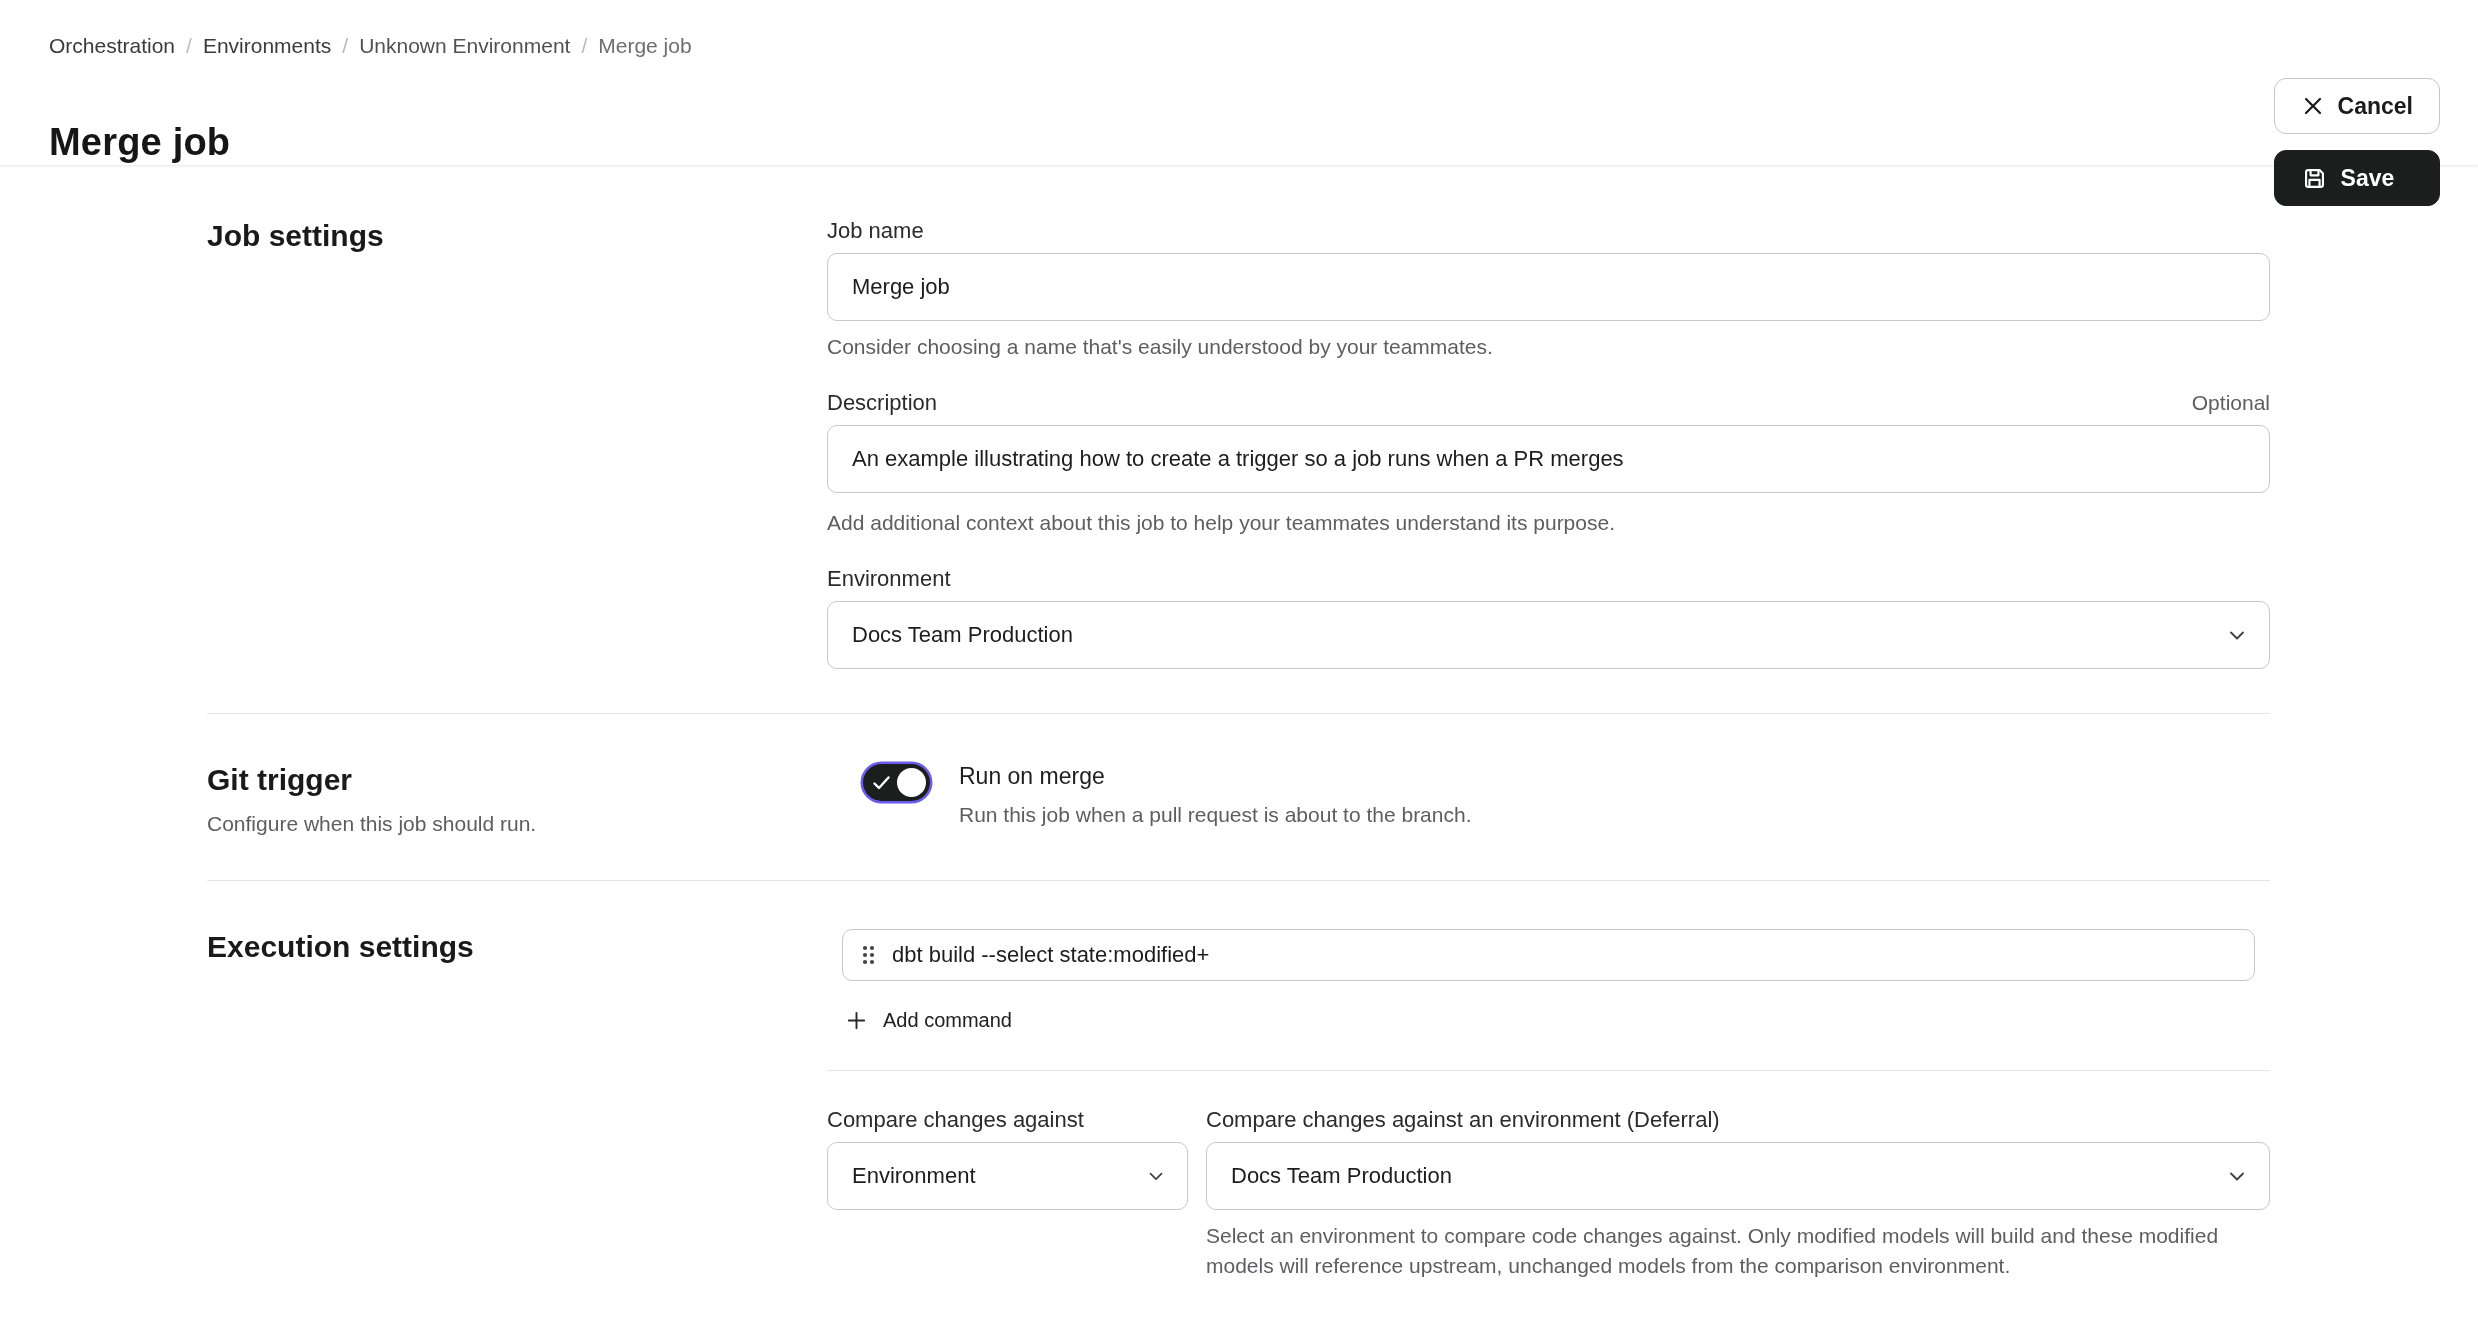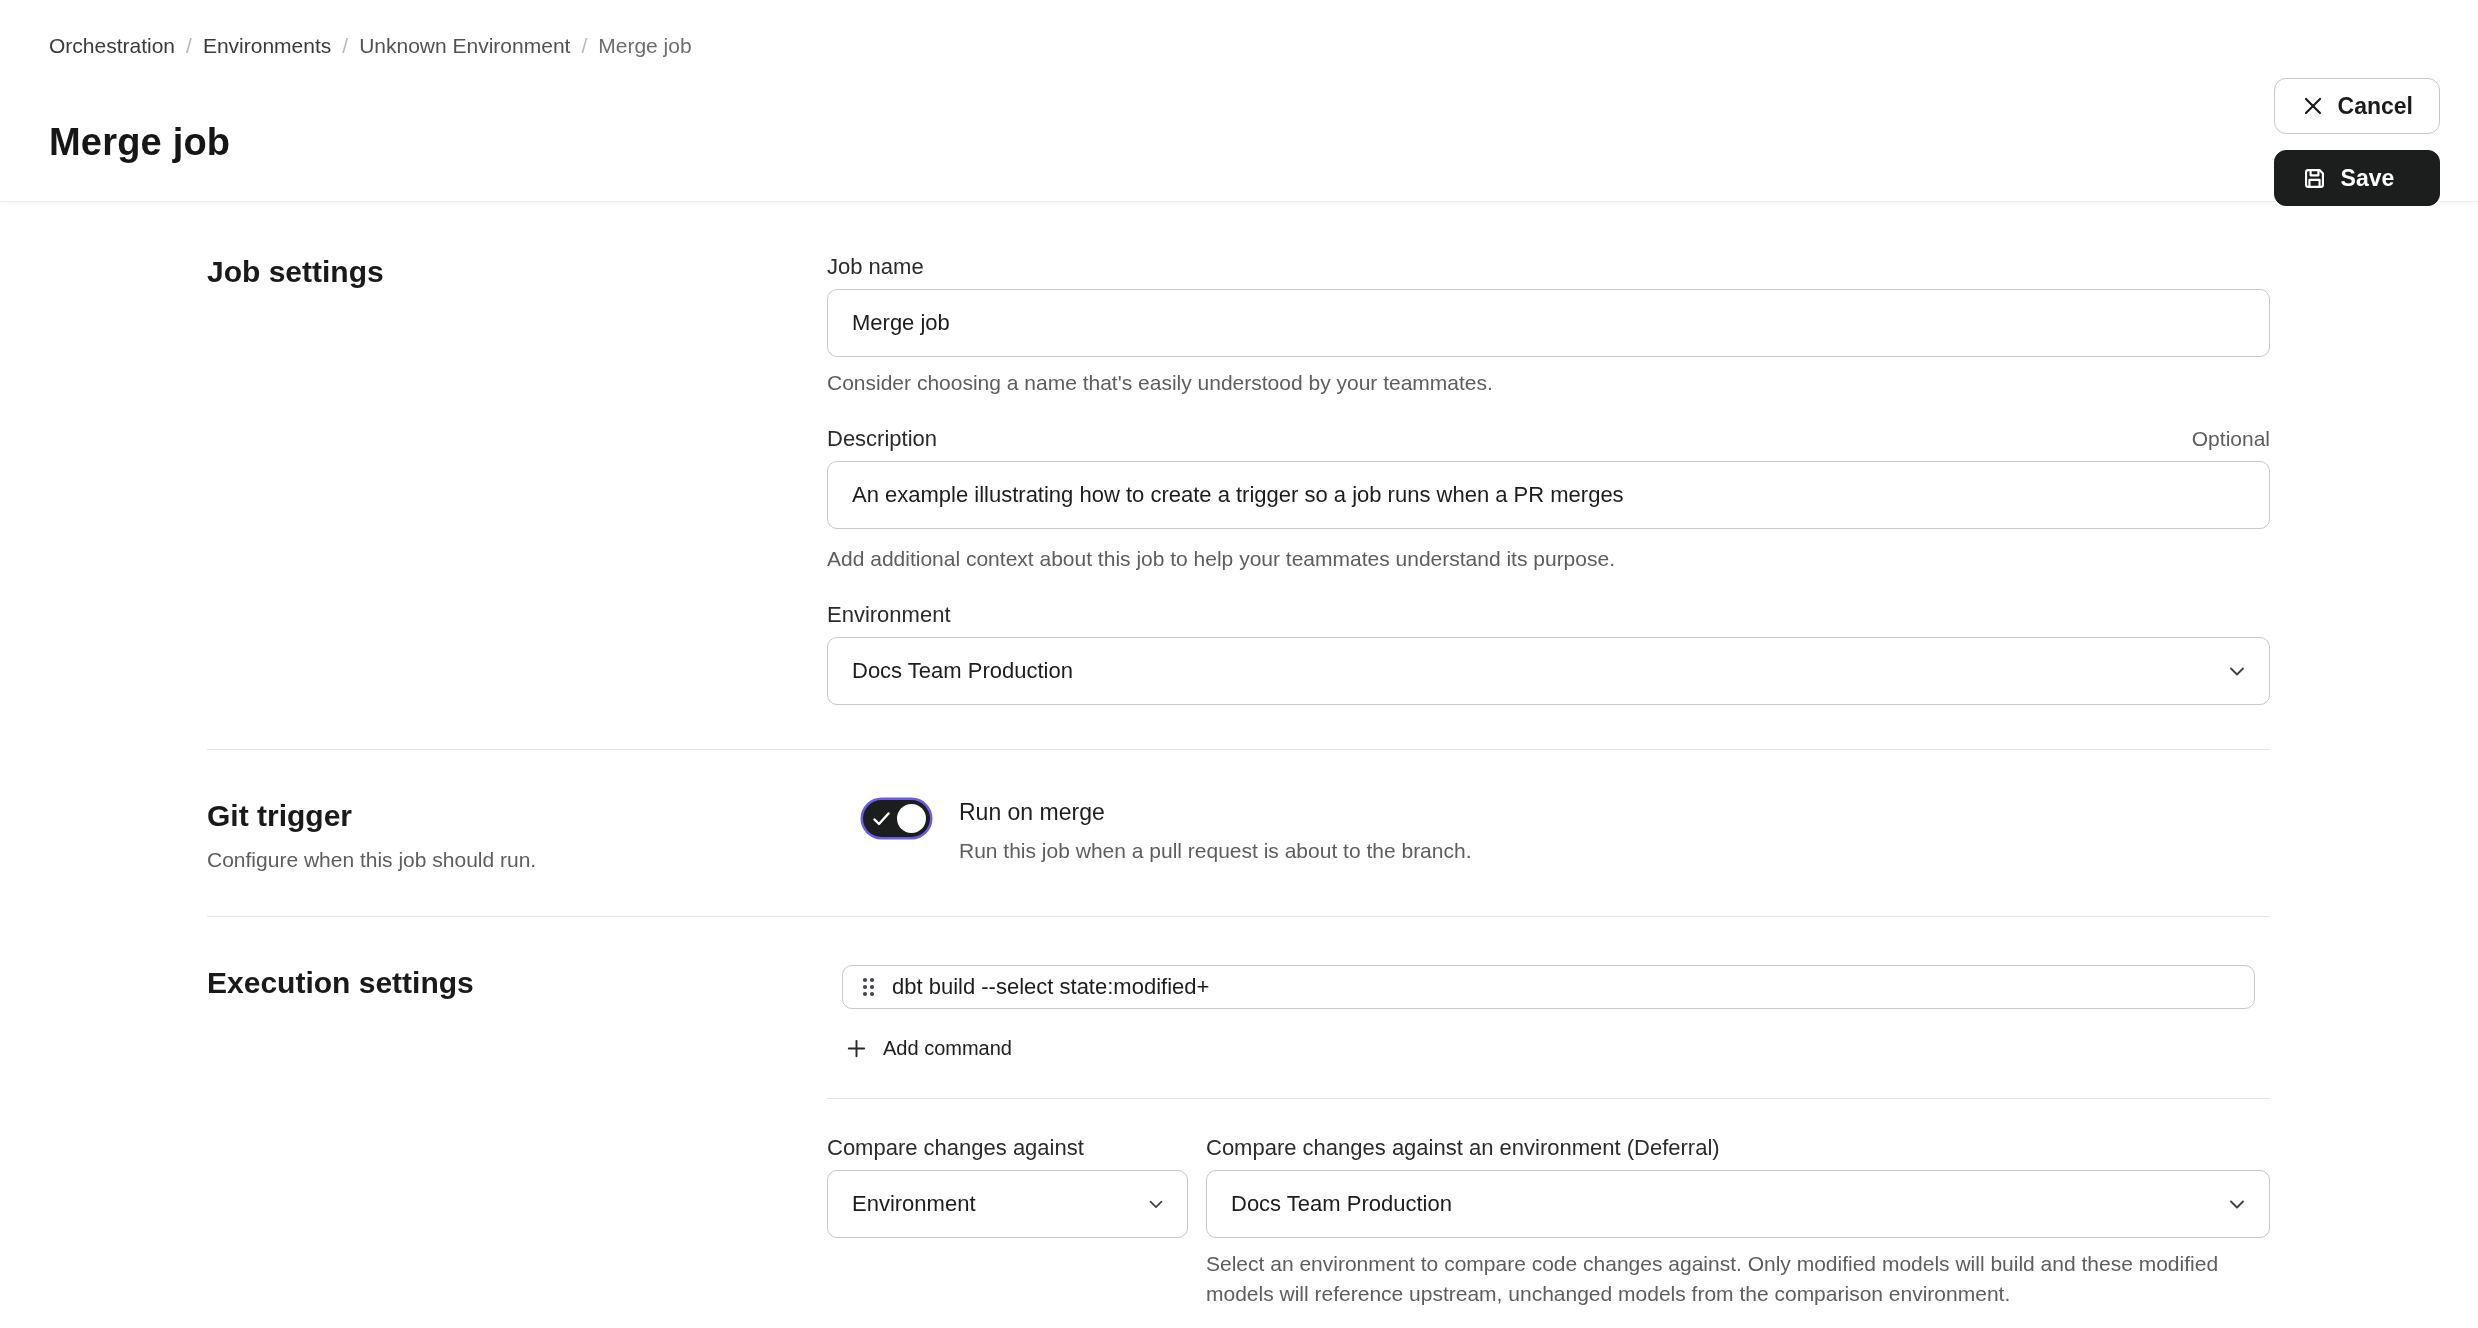--- a/index.html
+++ b/index.html
@@ -1,20 +1,20 @@
 <!DOCTYPE html>
 <html><head>
 <meta charset="utf-8">
 <style>
   * { margin:0; padding:0; box-sizing:border-box; }
   html,body { width:2478px; height:1328px; background:#ffffff; overflow:hidden;
     font-family:"Liberation Sans","DejaVu Sans",sans-serif; color:#1a1a1a; }
 
   
-  .header { height:202px; padding:34px 38px 0 49px; background:#fff;
+  .header { height:166px; padding:34px 38px 0 49px; background:#fff;
     border-bottom:1px solid #ececee; box-shadow:0 2px 3px rgba(0,0,0,0.03); }
   .breadcrumb { display:flex; align-items:center; font-size:21px; line-height:24px; }
   .crumb-link { color:#3b3b3b; font-weight:500; cursor:pointer; }
   .crumb-mid  { color:#525252; }
   .crumb-current { color:#6e6e6e; }
   .crumb-sep { color:#b9b9bd; margin:0 11px; }
   .title-row { margin-top:20px; display:flex; align-items:center; justify-content:space-between; }
   .page-title { font-size:38px; line-height:48px; font-weight:700; color:#161616; letter-spacing:0.2px; }
   .header-actions { display:flex; gap:16px;flex-direction:column; }
   .btn { display:flex; align-items:center; gap:13px; height:56px; padding:0 26px;
@@ -55,21 +55,21 @@
     box-shadow:0 0 0 2.5px #6a5ced; cursor:pointer; flex-shrink:0; margin-top:2px; }
   .toggle .check { position:absolute; left:10px; top:50%; transform:translateY(-50%); display:flex; }
   .toggle .knob { position:absolute; right:4px; top:4px; width:29px; height:29px;
     border-radius:50%; background:#fff; }
   .toggle-label { font-size:23px; line-height:28px; color:#1e1e1e; font-weight:500; }
   .toggle-desc { margin-top:13px; font-size:21px; color:#5e5e61; }
 
   
   .commands-label-row { display:flex; align-items:center; gap:10px; margin-bottom:28px; }
   .commands-label-row .field-label { margin-bottom:0; }
-  .command-row { margin-left:15px; width:1413px; height:44px; border:1px solid #c8c8ca;
+  .command-row { margin-left:15px; width:1413px; height:52px; border:1px solid #c8c8ca;
     border-radius:10px; display:flex; align-items:center; gap:16px; padding:0 18px;
     font-size:22px; color:#1d1d1d; background:#fff; }
   .drag-handle { display:flex; cursor:grab; }
   .add-command { margin-top:28px; margin-left:18px; display:inline-flex; align-items:center;
     gap:15px; font-size:20px; font-weight:500; color:#202020; cursor:pointer; }
 
   
   .compare-row { display:flex; gap:18px; margin-top:36px; }
   .compare-col-small { width:361px; flex-shrink:0; }
   .compare-col-wide { flex:1; }

